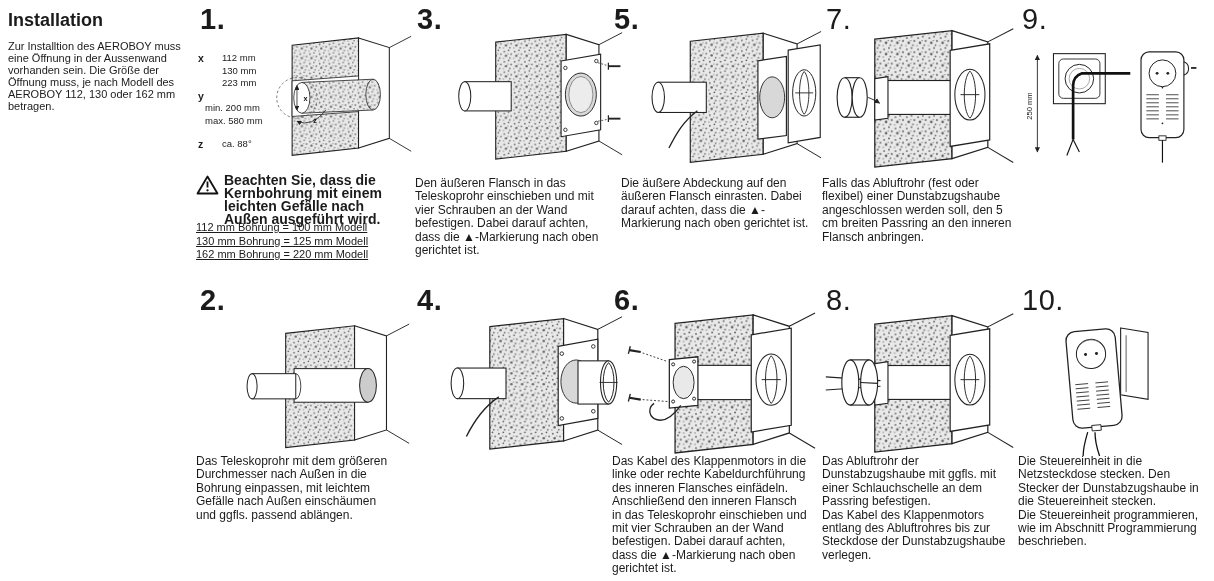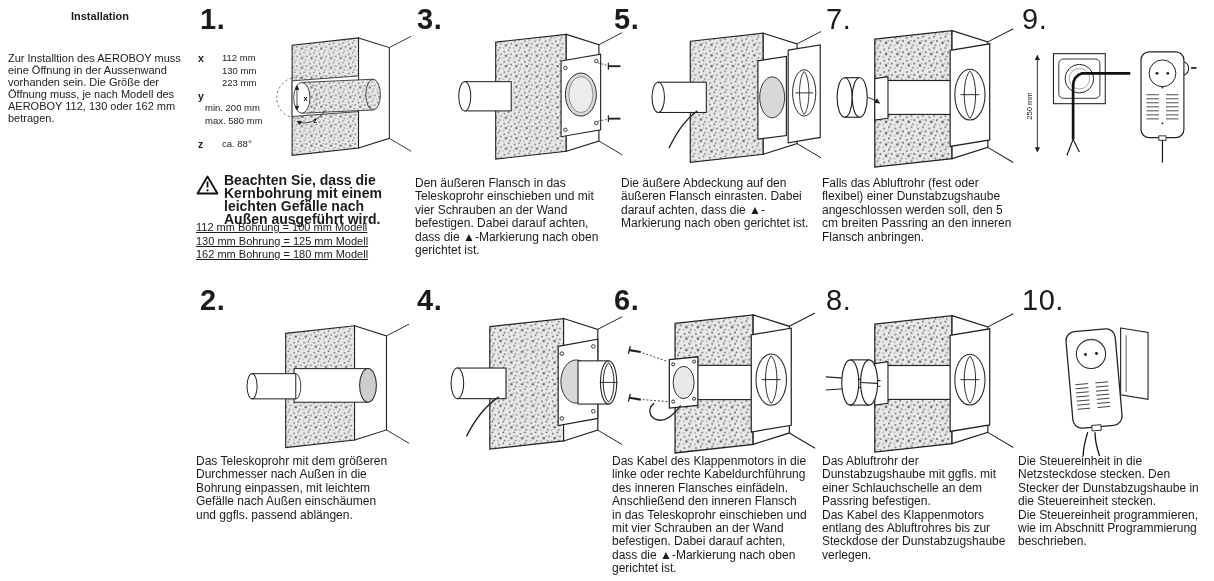--- a/index.html
+++ b/index.html
@@ -1,19 +1,19 @@
 <!DOCTYPE html>
 <html><head>
 <meta charset="utf-8">
 <style>
   html,body{margin:0;padding:0;background:#fff;}
   .page{position:relative;width:1214px;height:581px;background:#ffffff;overflow:hidden;
         font-family:"Liberation Sans",sans-serif;color:#1b1b1b;}
   .intro{position:absolute;left:8px;top:10px;width:184px;}
-  .intro h1{font-size:11px;font-weight:700;margin:0 0 30px 0;text-align:center;}
+  .intro h1{font-size:18px;font-weight:700;margin:0 0 9px 0;}
   .intro p{font-size:11px;line-height:12px;margin:0;}
   .step{position:absolute;}
   .num{font-size:29px;font-weight:700;line-height:30px;letter-spacing:0.5px;}
   .num.light{font-weight:400;}
   .cap{position:absolute;font-size:12px;line-height:13.4px;margin:0;white-space:pre-line;}
   .fig{position:absolute;}
   .dims{position:absolute;left:2px;top:52px;font-size:9.5px;line-height:12.6px;}
   .drow{display:grid;grid-template-columns:24px auto;}
   .lbl{font-weight:700;font-size:10.5px;}
   .yval{padding-left:7px;}
@@ -101,21 +101,21 @@
       <svg width="23" height="20" viewBox="0 0 23 20">
         <path d="M11.5,1.5 L21.5,18.5 H1.5 Z" fill="none" stroke="#111" stroke-width="1.8" stroke-linejoin="round"></path>
         <line x1="11.5" y1="6.5" x2="11.5" y2="12.5" stroke="#111" stroke-width="1.8"></line>
         <circle cx="11.5" cy="15.3" r="1.15" fill="#111"></circle>
       </svg>
       <p>Beachten Sie, dass die Kernbohrung mit einem leichten Gefälle nach Außen ausgeführt wird.</p>
     </div>
     <div class="bore">
       <div>112 mm Bohrung = 100 mm Modell</div>
       <div>130 mm Bohrung = 125 mm Modell</div>
-      <div>162 mm Bohrung = 180 mm Modell</div>
+      <div>162 mm Bohrung = 220 mm Modell</div>
     </div>
   </section>
 
   <section class="step" style="left:196px;top:283px;width:216px;height:297px">
     <div class="num" style="position:absolute;left:4px;top:2px">2.</div>
     <svg class="fig" style="left:46px;top:28px" width="168" height="148" viewBox="0 0 200 155">
       <use href="#wallg"></use>
       <rect x="62" y="58" width="88" height="40" fill="#fff" stroke="#222" stroke-width="1.2"></rect>
       <ellipse cx="150" cy="78" rx="10" ry="20" fill="#cccccc" stroke="#222" stroke-width="1.2"></ellipse>
       <rect x="12" y="64" width="52" height="30" fill="#fff" stroke="#222" stroke-width="1.2"></rect>

